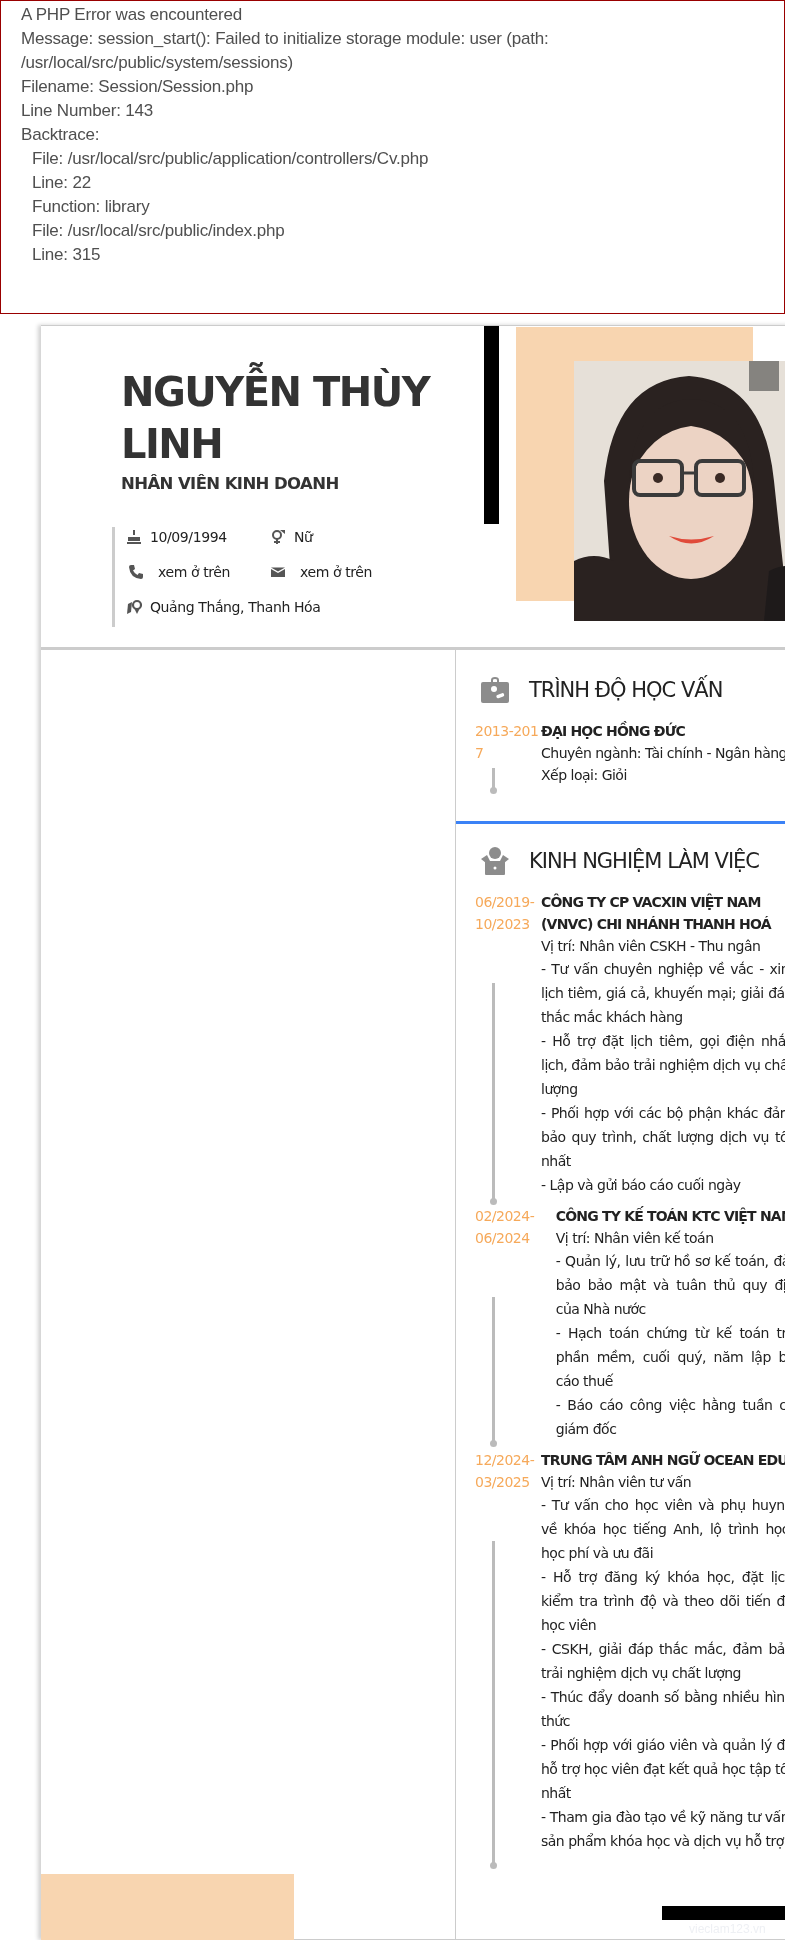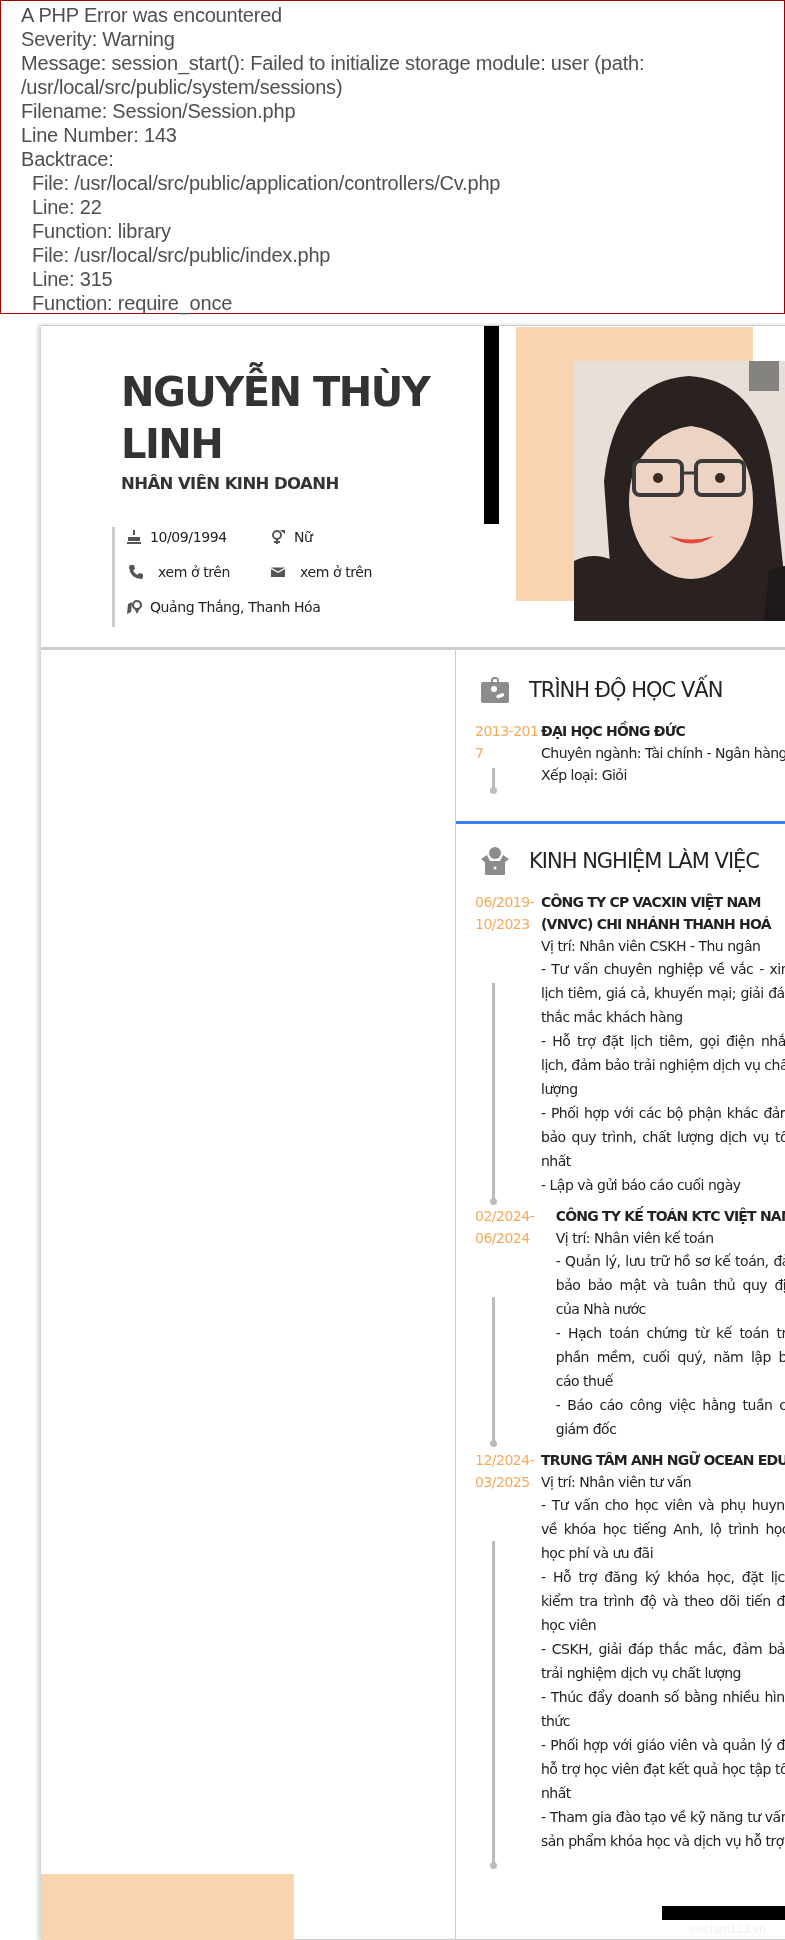--- a/index.html
+++ b/index.html
@@ -3,21 +3,21 @@
 <meta charset="utf-8">
 <style>
   * { box-sizing: border-box; margin: 0; padding: 0; }
   html, body { width: 785px; height: 1940px; background: #fff; overflow: hidden; }
   body { font-family: "Liberation Sans", sans-serif; color: #222; position: relative; }
 
   
   .php-error {
     position: absolute; left: 0; top: 0; width: 785px; height: 314px;
     border: 1px solid #990000; padding: 2px 0 0 20px;
-    font-family: "Liberation Sans", sans-serif; font-size: 20px; color: #4f4f4f;
+    font-family: "Liberation Sans", sans-serif; font-size: 17px; color: #4f4f4f;
   }
   .php-error p { height: 24px; line-height: 24px; white-space: nowrap; letter-spacing: -0.2px; }
   .php-error p.indent { padding-left: 11px; }
 
   
   .cv {
     position: absolute; left: 5px; top: 325px; width: 780px; height: 1615px;
     background: #fff; border-top: 1px solid #ccc; border-bottom: 1px solid #ccc;
     box-shadow: -3px 0 4px rgba(0,0,0,0.18);
     margin-left: 36px;
@@ -65,32 +65,30 @@
 
   .peach-bottom { position: absolute; left: 0; top: 1548px; width: 253px; height: 67px; background: #f8d5b0; }
   .black-bar-bottom { position: absolute; left: 621px; top: 1580px; width: 159px; height: 14px; background: #000; }
   .watermark { position: absolute; left: 648px; top: 1596px; font-size: 12px; color: #eef0f4; }
 </style>
 </head>
 <body>
 
 <div class="php-error">
   <p>A PHP Error was encountered</p>
-  <p>Severity: Warning</p>
   <p>Message: session_start(): Failed to initialize storage module: user (path:</p>
   <p>/usr/local/src/public/system/sessions)</p>
   <p>Filename: Session/Session.php</p>
   <p>Line Number: 143</p>
   <p>Backtrace:</p>
   <p class="indent">File: /usr/local/src/public/application/controllers/Cv.php</p>
   <p class="indent">Line: 22</p>
   <p class="indent">Function: library</p>
   <p class="indent">File: /usr/local/src/public/index.php</p>
   <p class="indent">Line: 315</p>
-  <p class="indent">Function: require_once</p>
 </div>
 
 <div class="cv">
   <div class="black-bar-top"></div>
   <div class="peach-top"></div>
 
   <div class="photo" title="Ảnh đại diện">
     <svg width="228" height="260" viewBox="0 0 228 260">
       <rect width="228" height="260" fill="#e6e0d8"></rect>
       <rect x="175" y="0" width="30" height="30" fill="#444" opacity="0.6"></rect>

